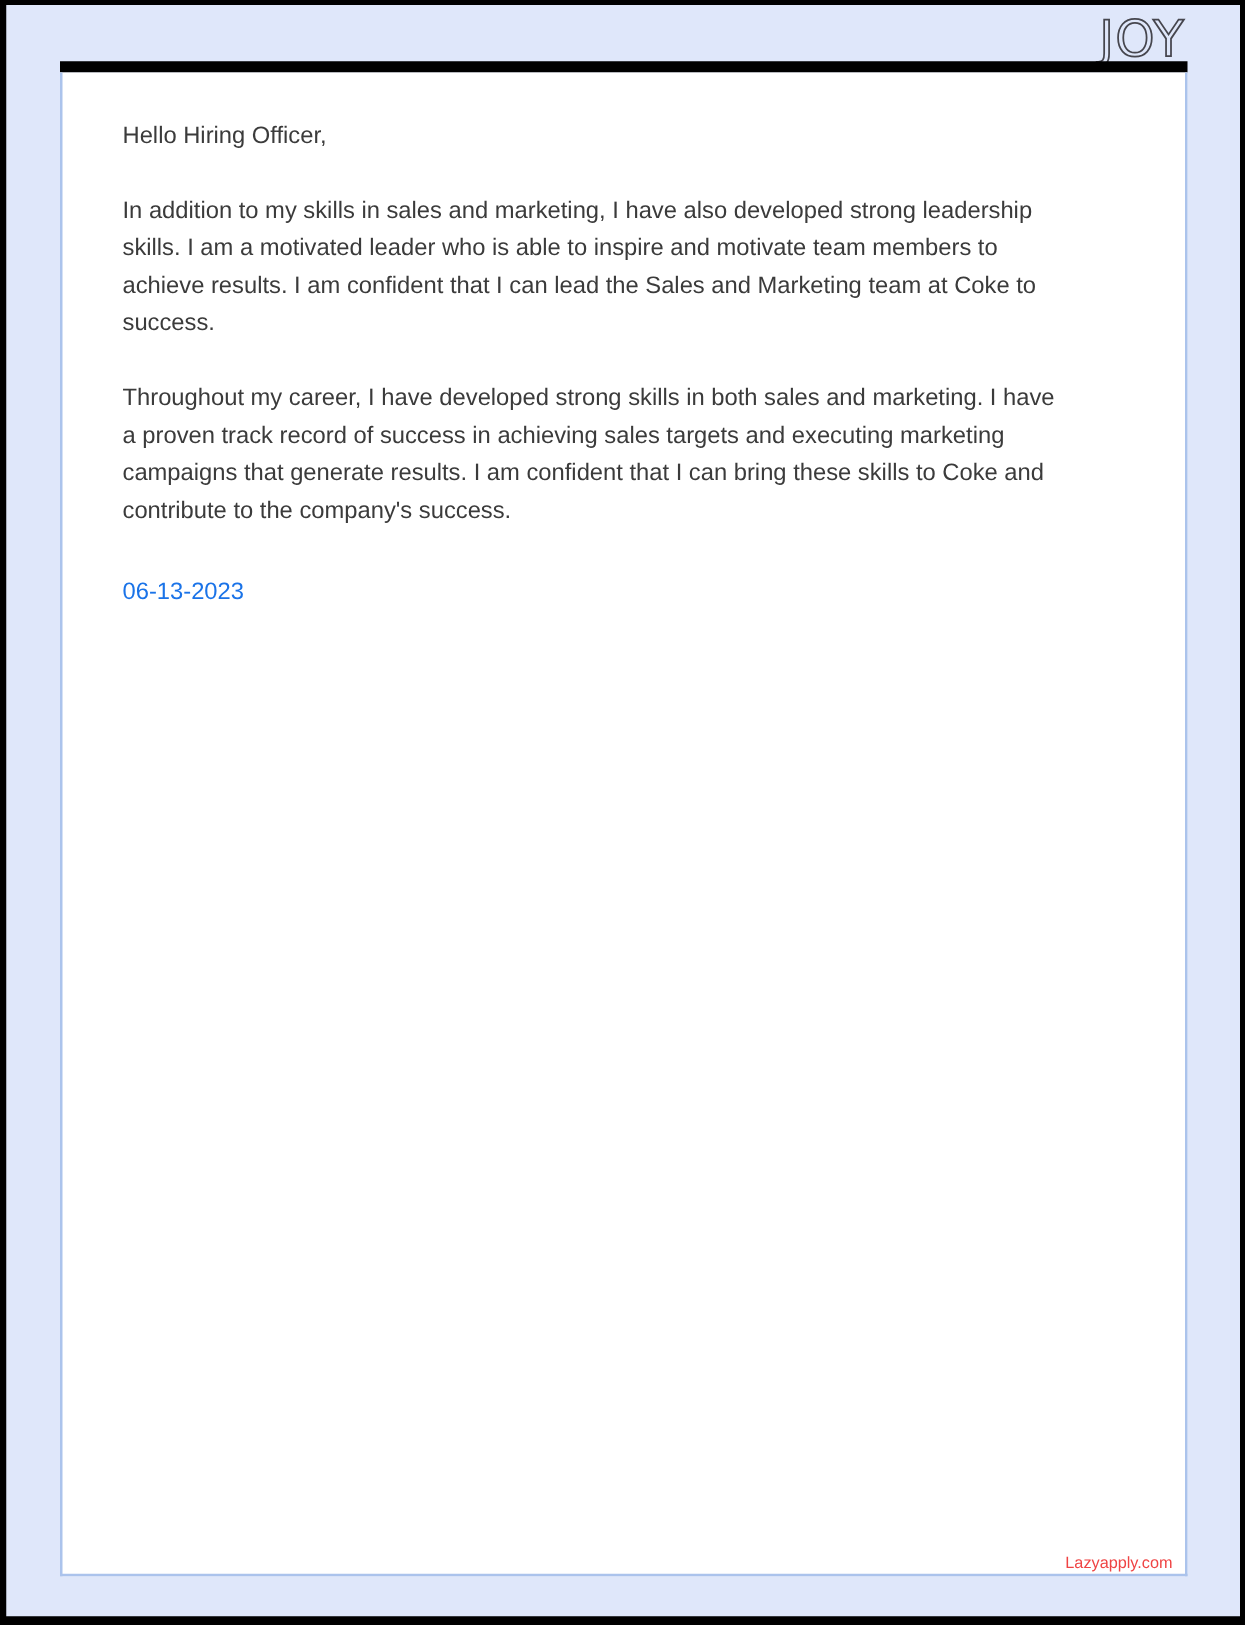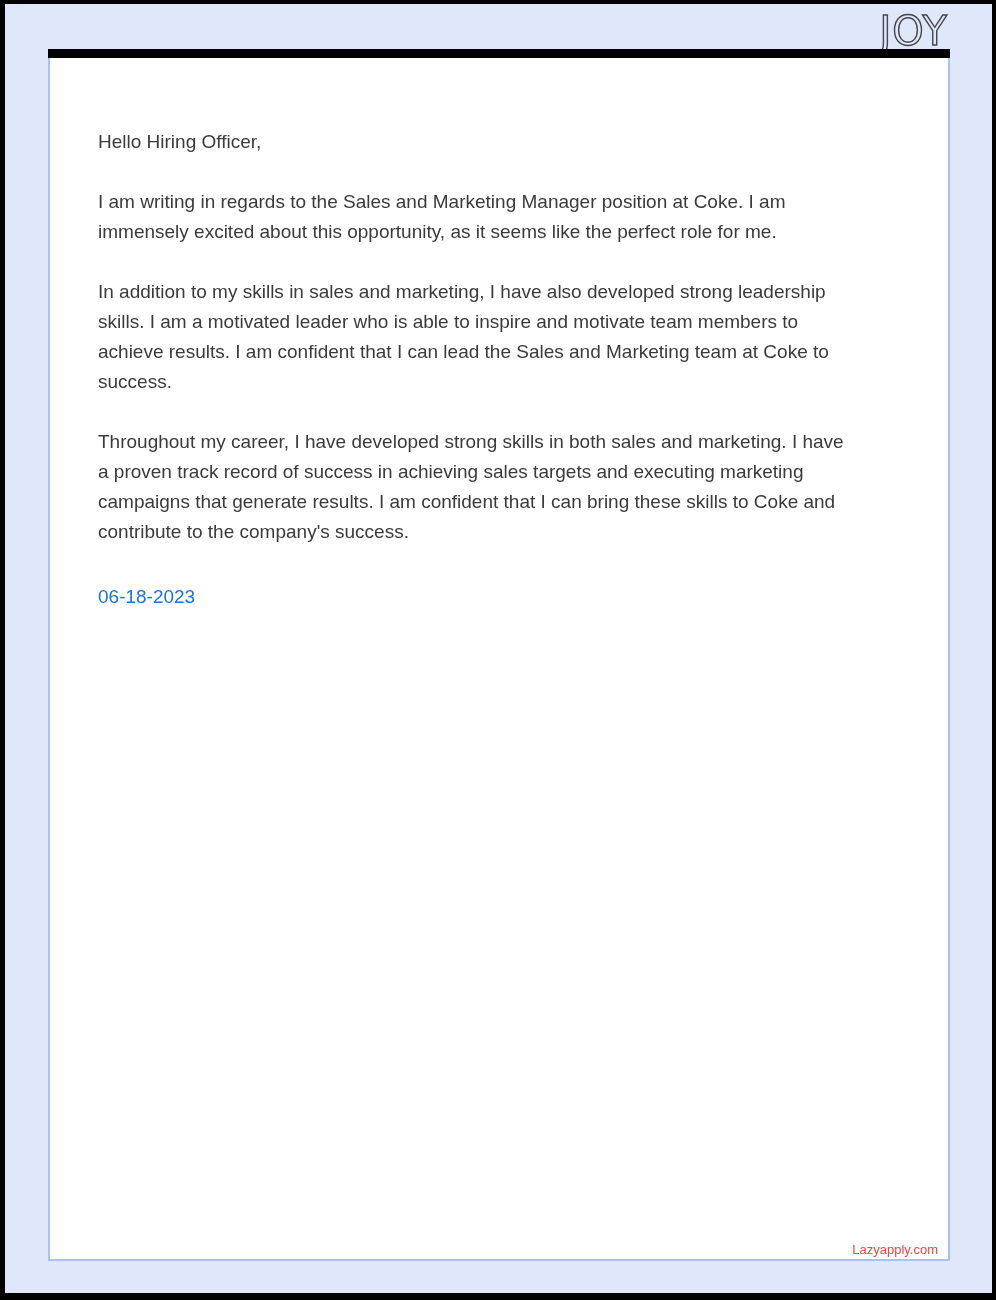--- a/index.html
+++ b/index.html
@@ -31,21 +31,21 @@
     background: #000;
   }
   .document {
     position: absolute;
     left: 43px; top: 54px;
     width: 902px; height: 1203px;
     box-sizing: border-box;
     background: #fff;
     border: 2px solid #abc3ec;
     border-top: 0;
-    padding: 69px 48px 0 48px;
+    padding: 36px 48px 0 48px;
   }
   .document p {
     margin: 30px 0 0 0;
     font-size: 19px;
     line-height: 30px;
     color: #3b3b3b;
     white-space: pre-line;
   }
   .document p.greeting { margin-top: 0; }
   .letter-date {
@@ -72,32 +72,30 @@
     <svg width="110" height="46" viewBox="0 0 110 46" aria-hidden="true">
       <text x="108" y="39" text-anchor="end" font-family="DejaVu Sans, sans-serif" font-size="40" letter-spacing="1" fill="none" stroke="#46464e" stroke-width="1.4">JOY</text>
     </svg>
   </div>
 
   <div class="header-rule"></div>
 
   <div class="document">
     <p class="greeting">Hello Hiring Officer,</p>
 
-    <p>I am writing in regards to the Sales and Marketing Manager position at Coke. I am
-immensely excited about this opportunity, as it seems like the perfect role for me.</p>
 
     <p>In addition to my skills in sales and marketing, I have also developed strong leadership
 skills. I am a motivated leader who is able to inspire and motivate team members to
 achieve results. I am confident that I can lead the Sales and Marketing team at Coke to
 success.</p>
 
     <p>Throughout my career, I have developed strong skills in both sales and marketing. I have
 a proven track record of success in achieving sales targets and executing marketing
 campaigns that generate results. I am confident that I can bring these skills to Coke and
 contribute to the company's success.</p>
 
 
-    <span class="letter-date">06-18-2023</span>
+    <span class="letter-date">06-13-2023</span>
 
     <span class="brand-footer">Lazyapply.com</span>
   </div>
 
 </div>
 
 </body></html>

